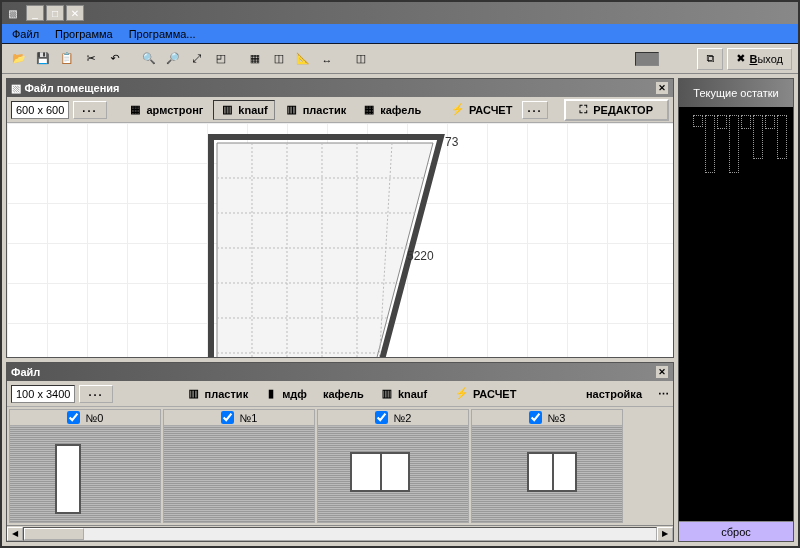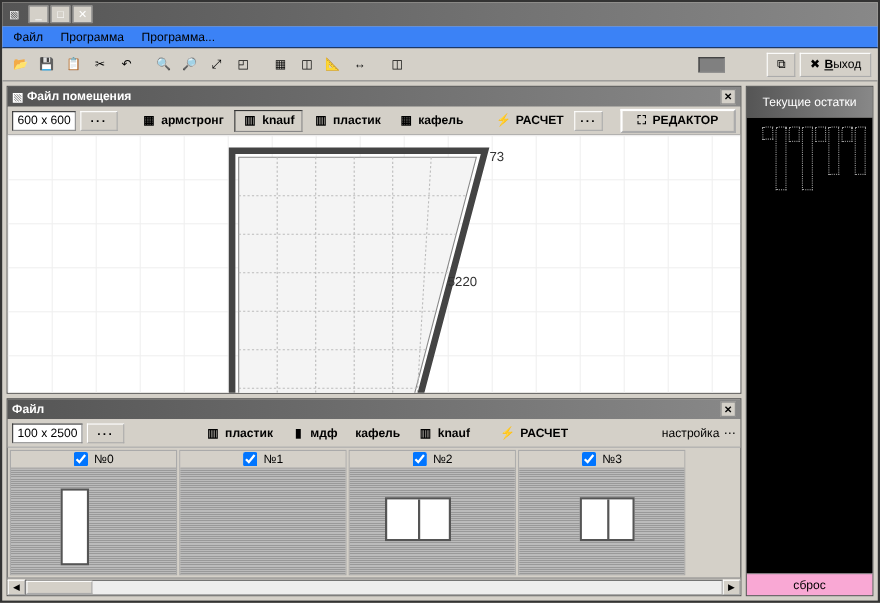--- a/index.html
+++ b/index.html
@@ -48,21 +48,21 @@
   .window{position:absolute;background:#fff;border:2px solid #555;}
   .scrollbar-h{height:16px;background:#d4d0c8;display:flex;align-items:center;border-top:1px solid #888;}
   .sb-btn{width:16px;height:14px;border:1px outset #fff;display:flex;align-items:center;justify-content:center;font-size:8px;}
   .sb-track{flex:1;height:14px;background:#eee;border:1px inset #aaa;position:relative;}
   .sb-thumb{position:absolute;left:0;top:0;bottom:0;width:60px;background:#d4d0c8;border:1px outset #fff;}
   .remainders-panel{flex:1;border:1px solid #555;display:flex;flex-direction:column;}
   .remainders-title{background: linear-gradient(to right, #555, #888); color:#fff; height:18px; display:flex; align-items:center; padding:14px 4px;font-weight:normal;justify-content:center;}
   .remainders-body{flex:1;background:#000;position:relative;}
   .rem-shapes{position:absolute;top:8px;left:14px;display:flex;gap:2px;}
   .rstrip{width:10px;border:1px dotted #999;}
-  .reset-btn{height:20px;border-top:1px solid #888;display:flex;align-items:center;justify-content:center;background:#f9a8d4;}
+  .reset-btn{height:20px;border-top:1px solid #888;display:flex;align-items:center;justify-content:center;background:#c4b5fd;}
   svg{display:block;}
 </style>
 </head>
 <body>
 
 <div class="titlebar">
   <span class="titlebar-icon">▧</span>
   <div class="winbtn">_</div>
   <div class="winbtn">□</div>
   <div class="winbtn">✕</div>
@@ -171,21 +171,21 @@
         </div>
       </div>
     </div>
 
     <div class="panel walls-panel">
       <div class="panel-title">
         <span>Файл</span>
         <div class="close">✕</div>
       </div>
       <div class="panel-toolbar">
-        <div class="size-sel">100 x 2500</div>
+        <div class="size-sel">100 x 3400</div>
         <div class="dots-btn">...</div>
         <div style="width:60px;"></div>
         <div class="mat-btn">
             <span class="mat-icon">▥</span>
             <span>пластик</span>
           </div>
         <div class="mat-btn">
             <span class="mat-icon">▮</span>
             <span>мдф</span>
           </div>
@@ -194,21 +194,21 @@
           </div>
         <div class="mat-btn">
             <span class="mat-icon">▥</span>
             <span>knauf</span>
           </div>
         <div style="width:8px;"></div>
         <div class="calc-btn">
             <span>⚡</span>
             <span>РАСЧЕТ</span>
           </div>
-        <div style="margin-left:auto;display:flex;align-items:center;gap:4px;">
+        <div style="margin-left:auto;display:flex;align-items:center;gap:16px;font-weight:bold;">
             <span>настройка</span>
             <span>⋯</span>
           </div>
       </div>
       <div class="walls-body">
         <div class="walls-row">
           <div class="wall-cell">
             <div class="wall-head">
                 <input type="checkbox" checked="" style="">
                 <span>№0</span>

